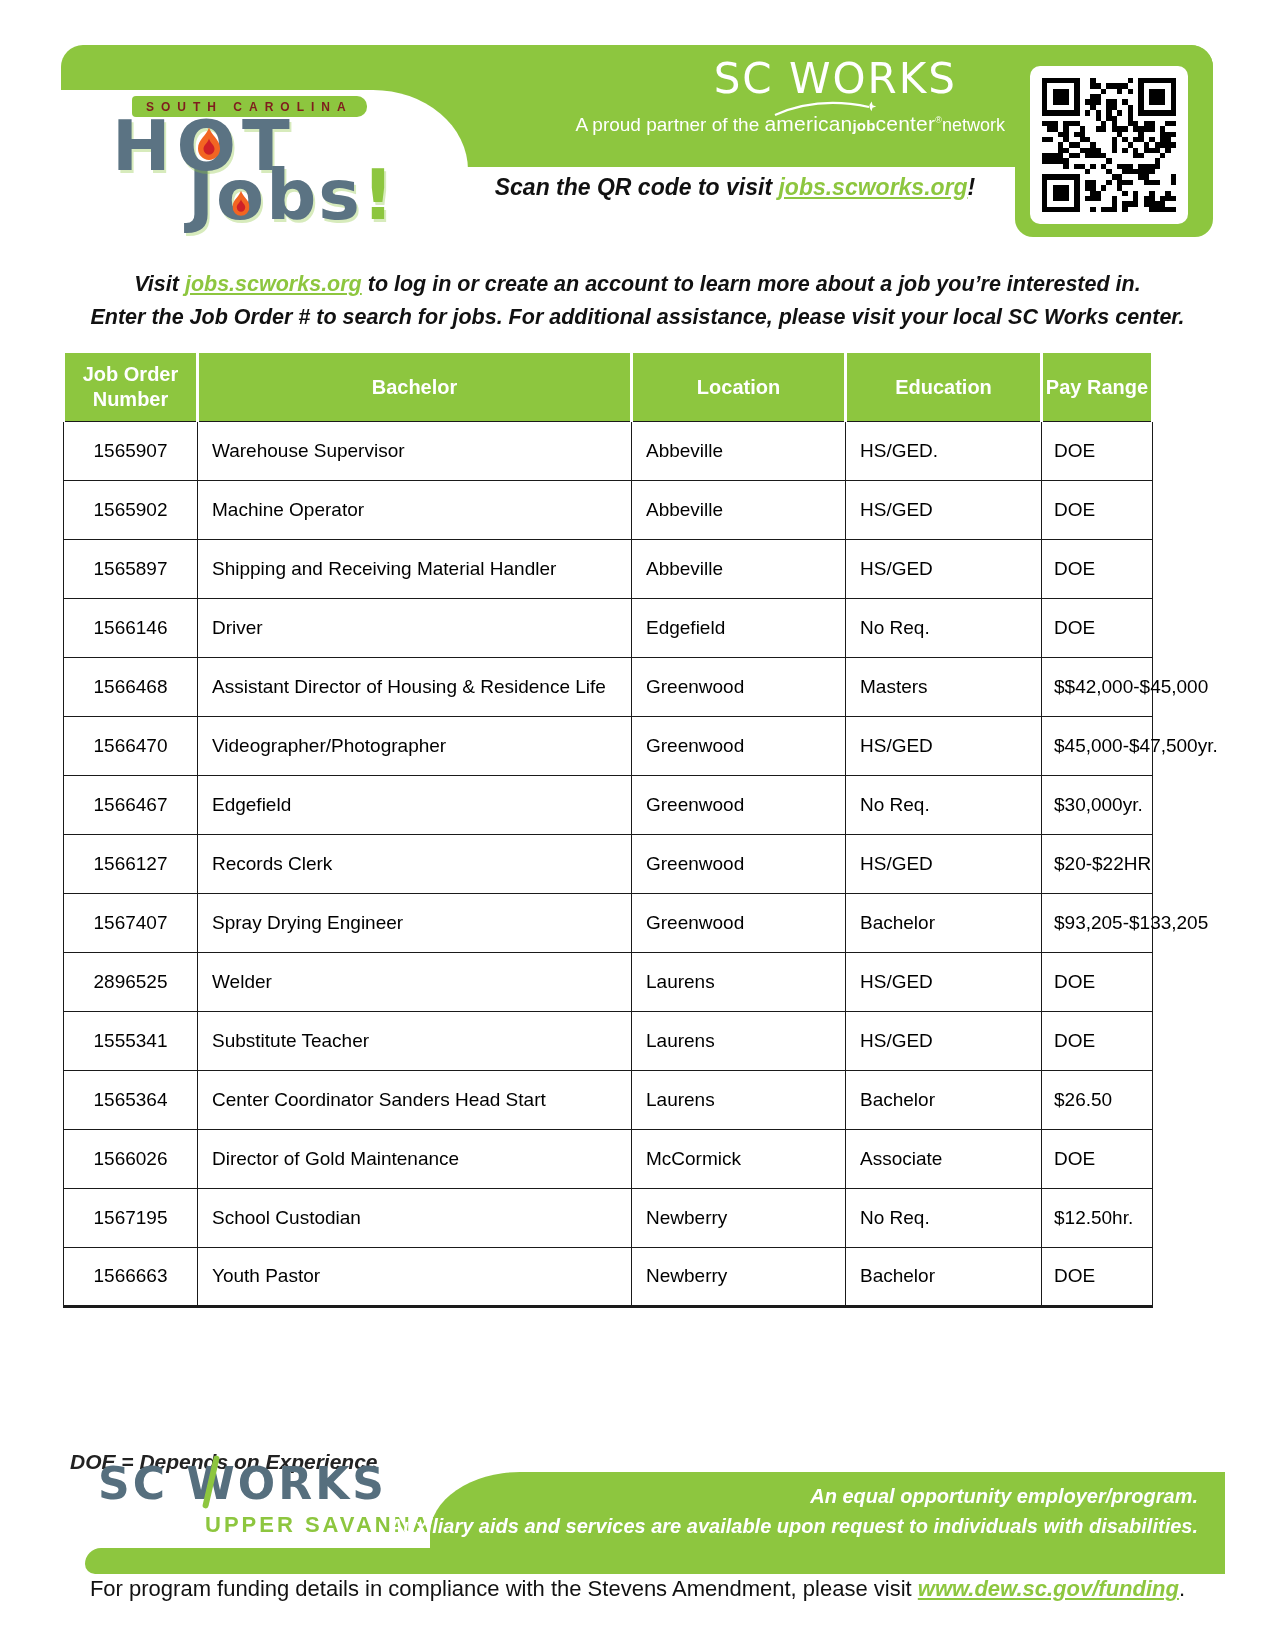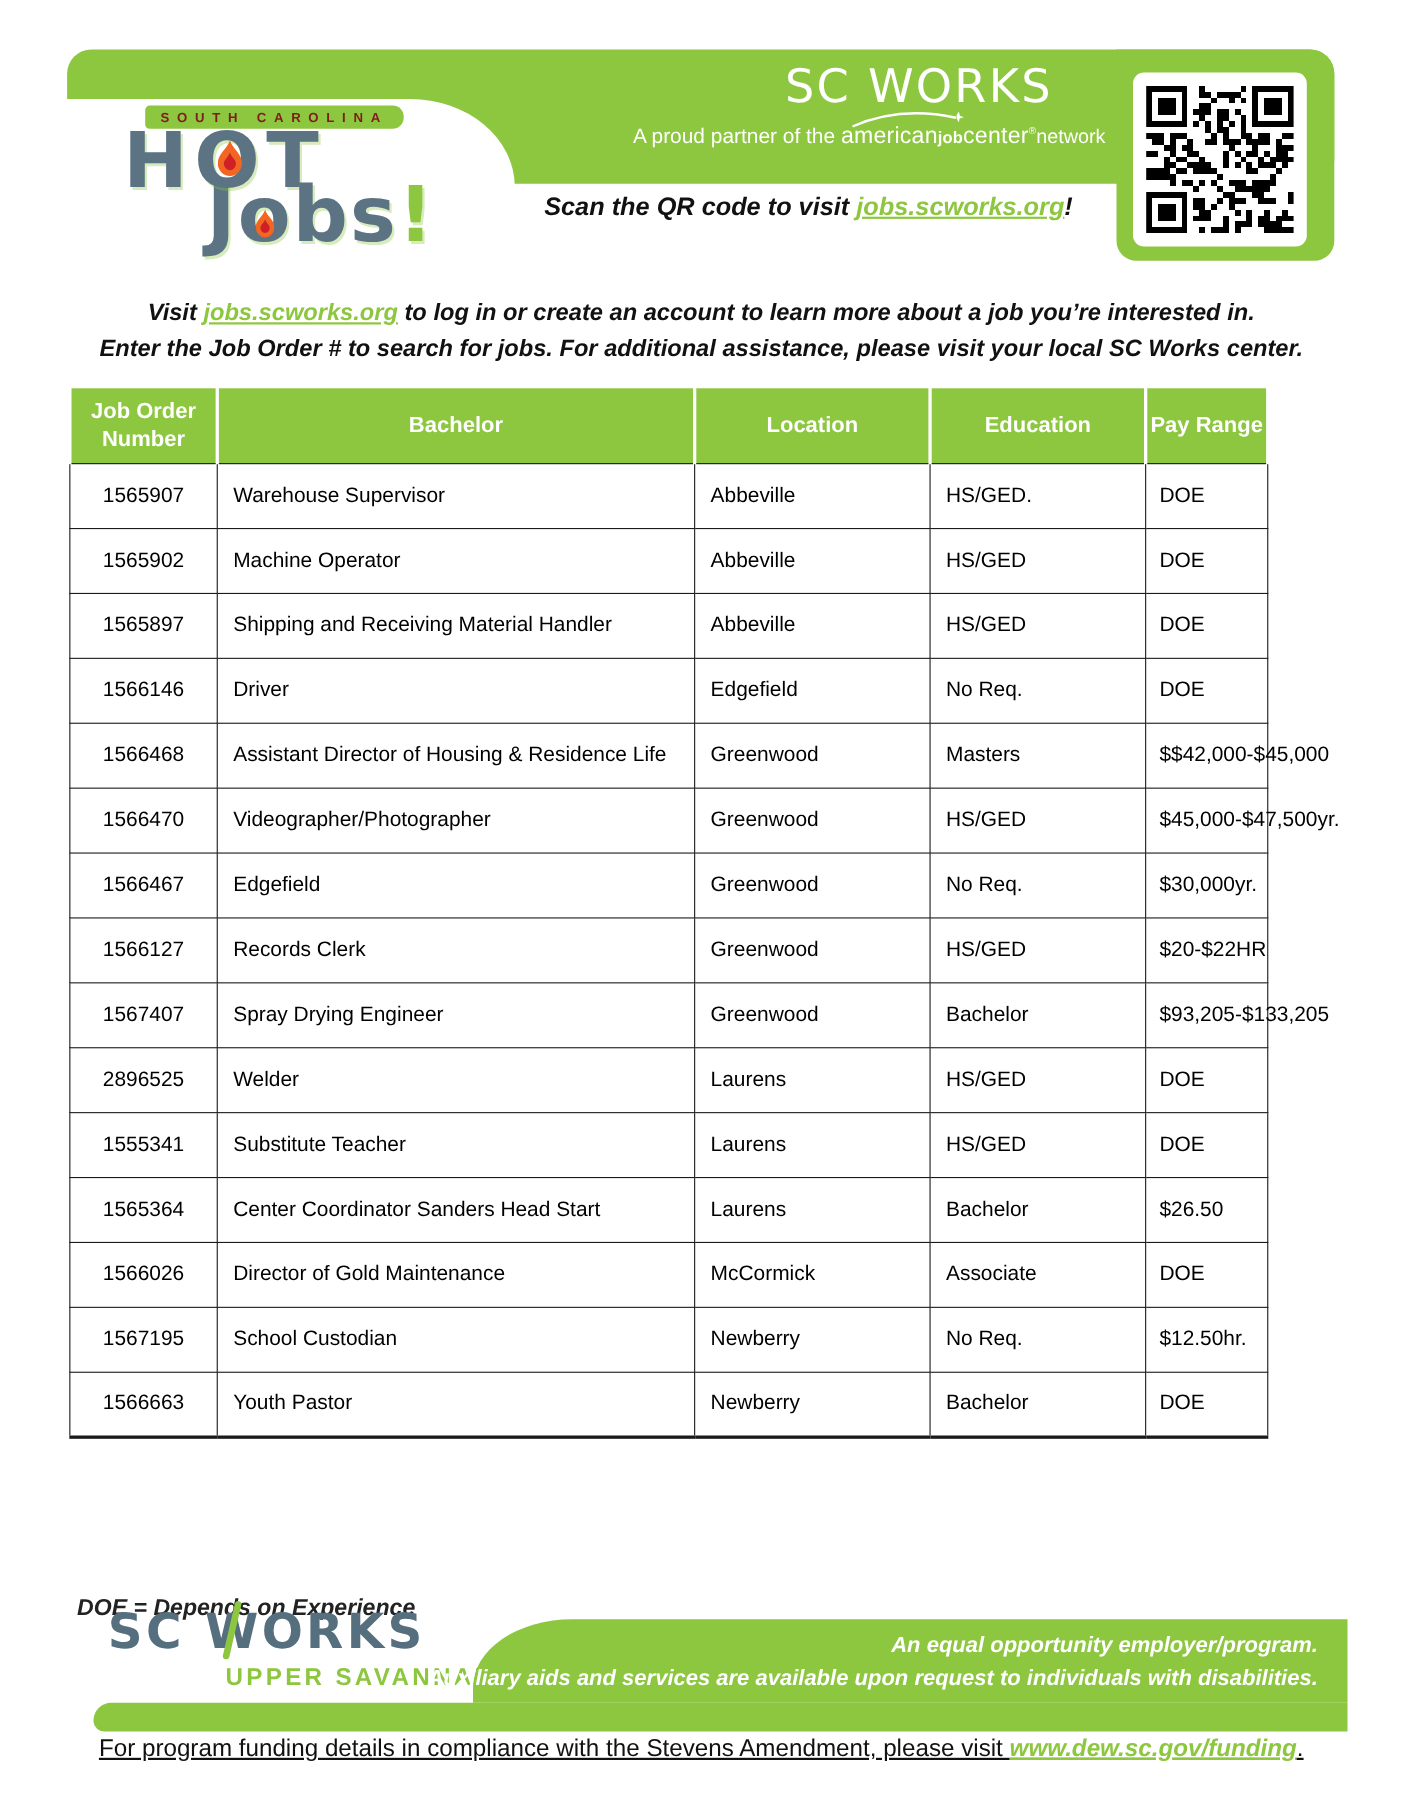--- a/index.html
+++ b/index.html
@@ -67,21 +67,21 @@
   .f-logo{left:98px;top:1462px;color:#566f7e;font-family:"DejaVu Sans",sans-serif;font-weight:bold;
     font-size:44px;letter-spacing:3px;line-height:1;}
   .fw{position:relative;display:inline-block;}
   .fw::after{content:"";position:absolute;left:22px;top:-7px;width:6px;height:54px;background:var(--green);
     transform:rotate(13deg);border-radius:3px;}
   .f-sub{left:205px;top:1512px;color:var(--green);font-weight:bold;font-size:22px;letter-spacing:3px;}
   .banner{left:430px;top:1472px;width:795px;height:76px;background:var(--green);border-top-left-radius:90px 62px;}
   .strip{left:85px;top:1548px;width:1140px;height:26px;background:var(--green);border-radius:16px 0 0 10px;}
   .banner-text{left:330px;top:1481px;width:882px;text-align:right;color:#fff;font-size:20px;
     font-weight:bold;font-style:italic;line-height:1.5;padding-right:14px;}
-  .funding{left:0;top:1576px;width:1275px;text-align:center;font-size:22px;color:#111;text-decoration:underline;}
+  .funding{left:0;top:1576px;width:1275px;text-align:center;font-size:22px;color:#111;}
 </style>
 </head>
 <body>
 
 <div class="page">
 
   <div class="abs band"></div>
   <div class="abs band-cutout"></div>
   <div class="abs qr-panel"></div>
 

